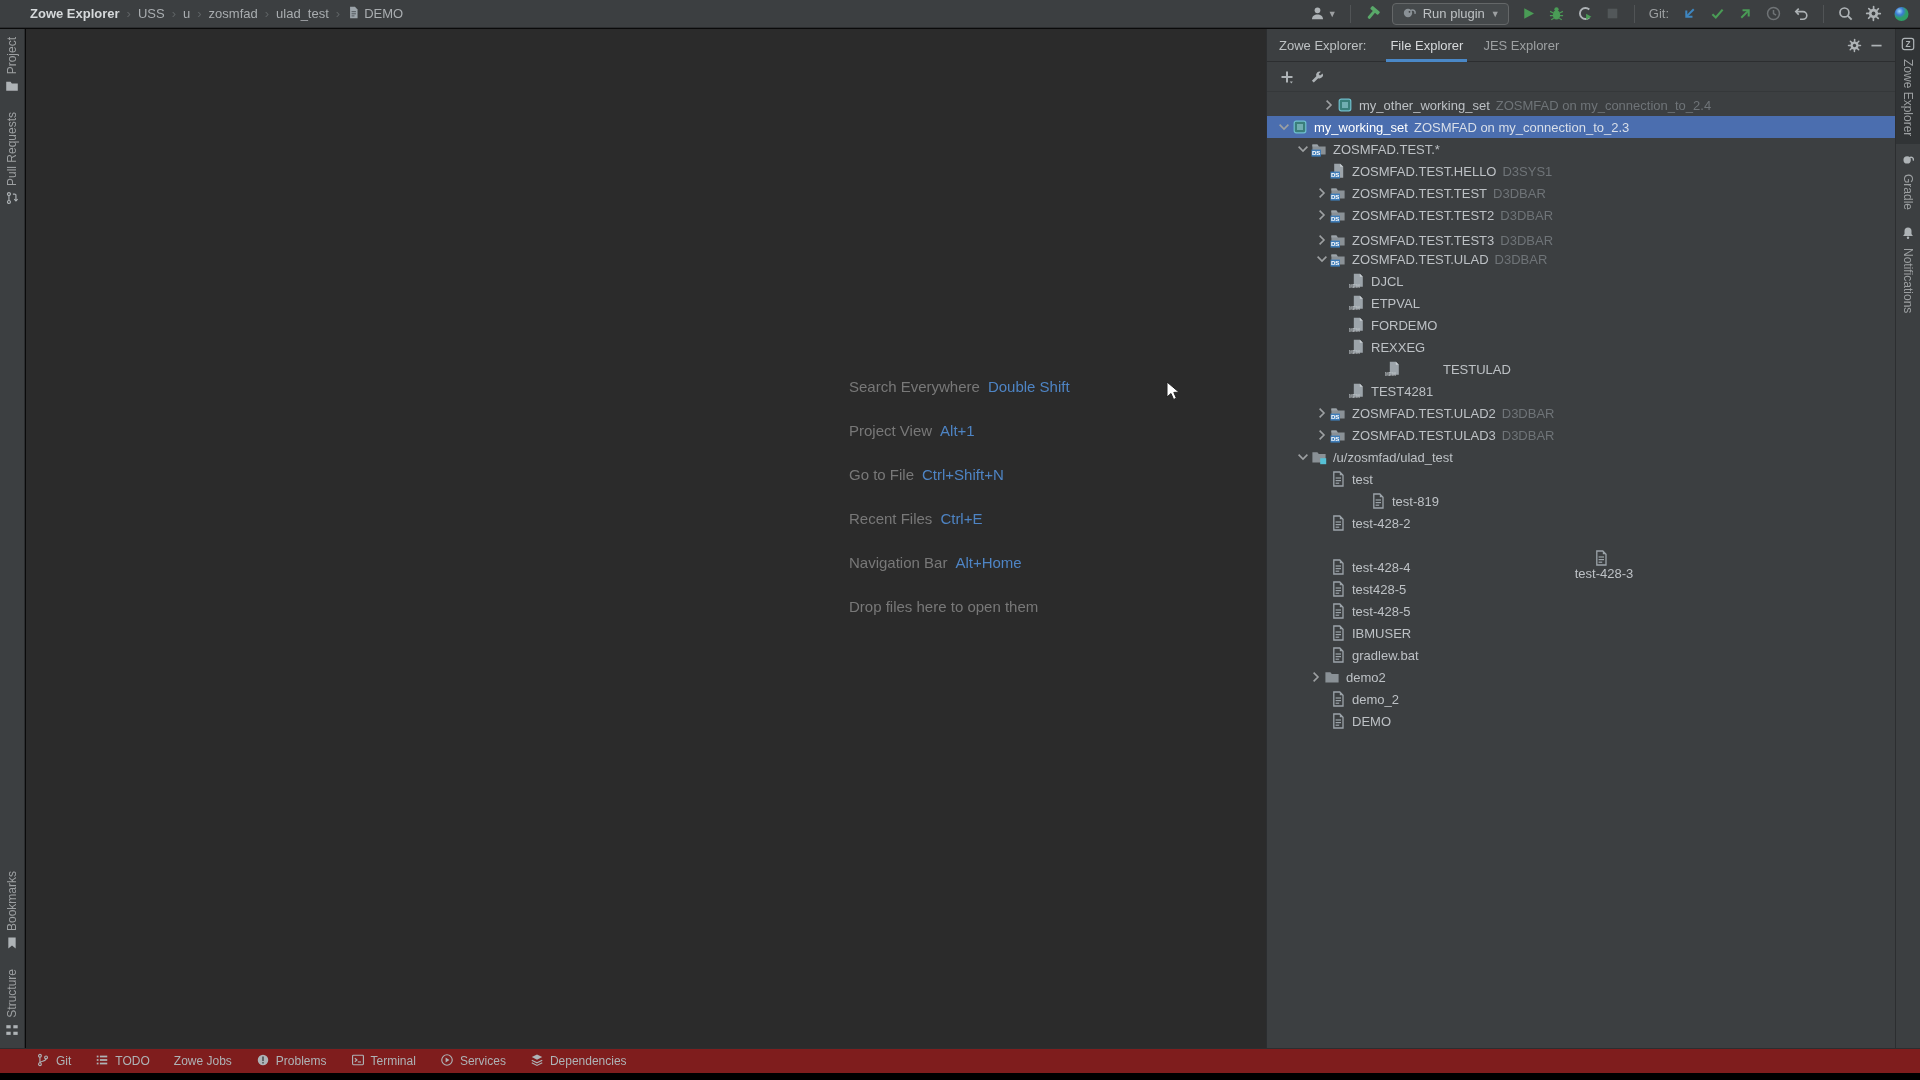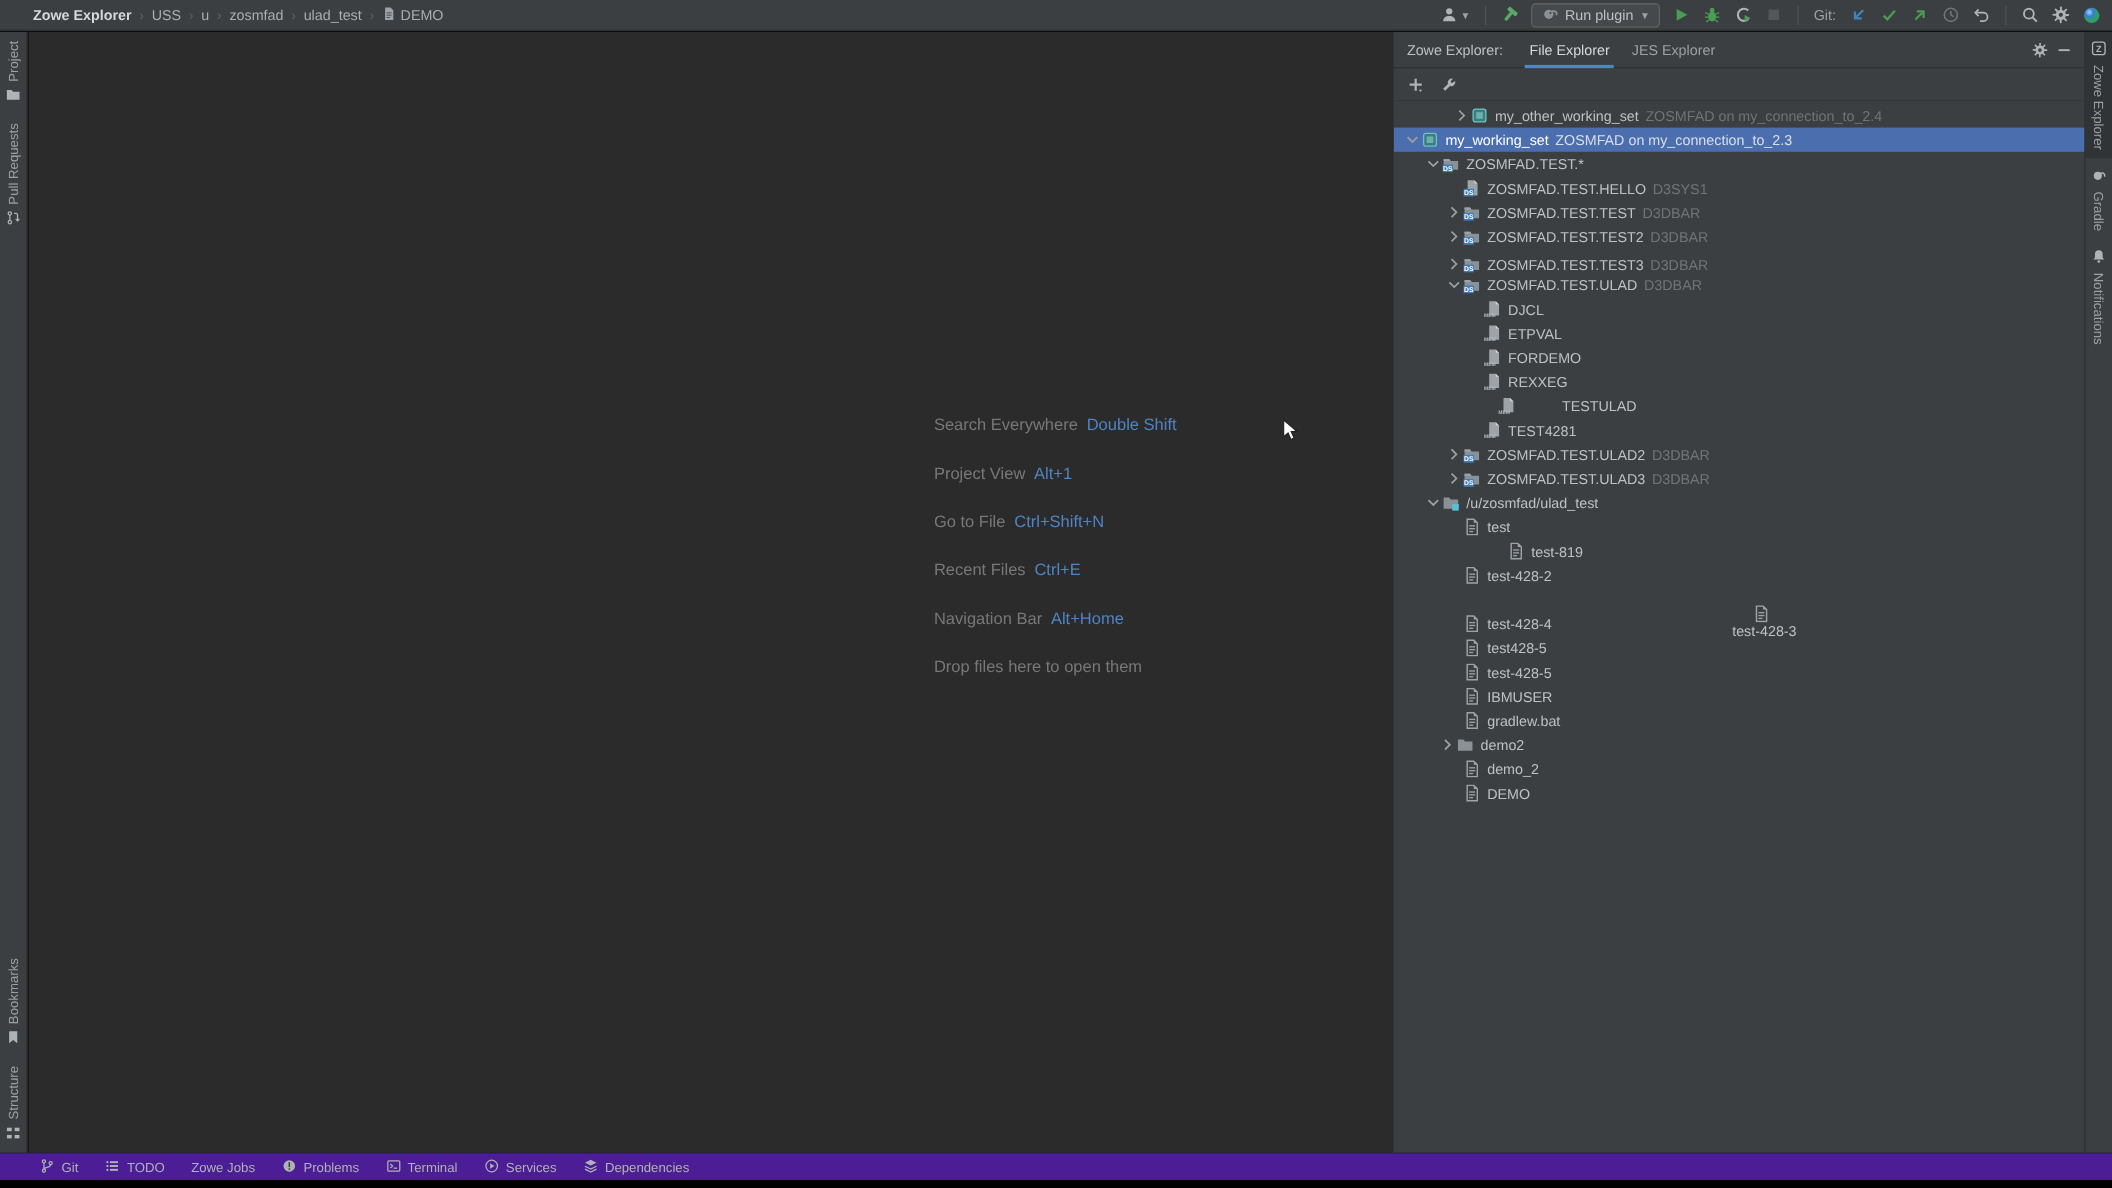--- a/index.html
+++ b/index.html
@@ -73,21 +73,21 @@
   .row .chev { width:17px; height:16px; display:inline-flex; align-items:center; justify-content:center; flex:none; }
   .row .ticon { width:16px; height:16px; margin-right:6px; display:inline-flex; align-items:center; justify-content:center; flex:none; }
   .row .lbl { color:#bdc1c5; }
   .row .sfx { color:#6f7478; margin-left:6px; }
   .row.selected { background:#4b6eaf; }
   .row.selected .lbl { color:#fff; }
   .row.selected .sfx { color:#d9dfe9; }
 
   
   .statusbar { position:absolute; left:0; top:1048px; width:1920px; height:25px;
-    background:#4c1d95; border-top:1px solid #2c2e30; display:flex; align-items:center; padding-left:24px; }
+    background:#7f1d1d; border-top:1px solid #2c2e30; display:flex; align-items:center; padding-left:24px; }
   .status-item { display:flex; align-items:center; gap:6px; color:#aeb3b6; font-size:12px;
     padding:0 12px; height:100%; cursor:pointer; }
   .bottom-black { position:absolute; left:0; top:1073px; width:1920px; height:7px; background:#000; }
 </style>
 </head>
 <body>
 
 <div class="app">
 
   <div class="topbar">
@@ -516,21 +516,21 @@
           <span class="chev"></span>
           <span class="ticon">
             <svg width="16" height="16" viewBox="0 0 16 16">
               <path d="M4.8 0.8h6l3 3v10h-9z" fill="#9ca4aa"></path>
               <path d="M10.8 0.8l3 3h-3z" fill="#c9ced2"></path>
               <text x="5.4" y="15.4" font-size="4.6" font-weight="bold" fill="#b8bec2" text-anchor="middle" font-family="sans-serif">MEM</text>
             </svg>
           </span>
           <span class="lbl">REXXEG</span>
         </div>
-        <div class="row" style="padding-left: 42px; gap: 36px;">
+        <div class="row" style="padding-left: 65px; gap: 36px;">
           <span class="chev"></span>
           <span class="ticon">
             <svg width="16" height="16" viewBox="0 0 16 16">
               <path d="M4.8 0.8h6l3 3v10h-9z" fill="#9ca4aa"></path>
               <path d="M10.8 0.8l3 3h-3z" fill="#c9ced2"></path>
               <text x="5.4" y="15.4" font-size="4.6" font-weight="bold" fill="#b8bec2" text-anchor="middle" font-family="sans-serif">MEM</text>
             </svg>
           </span>
           <span class="lbl">TESTULAD</span>
         </div>

